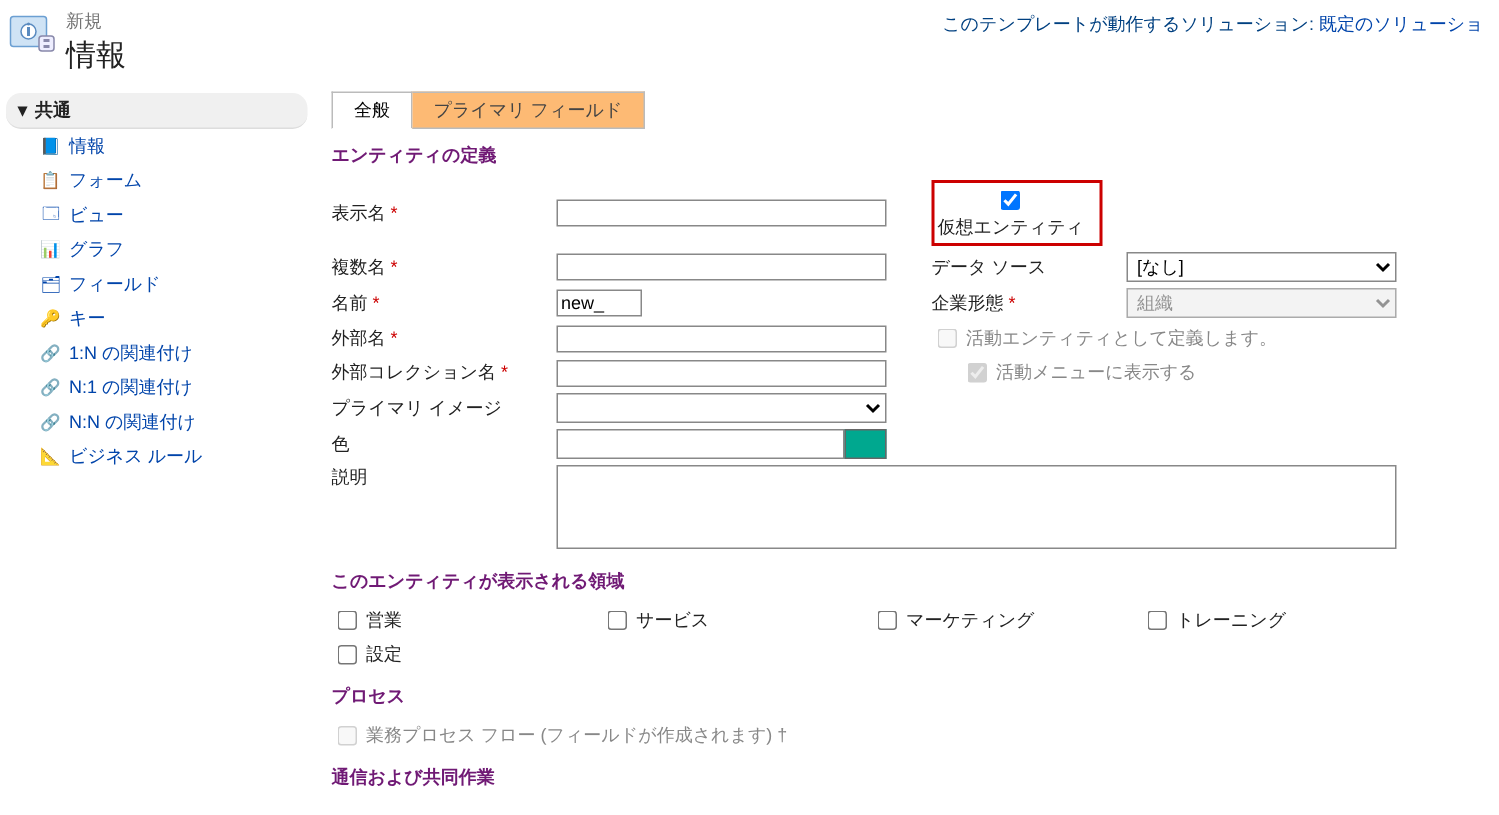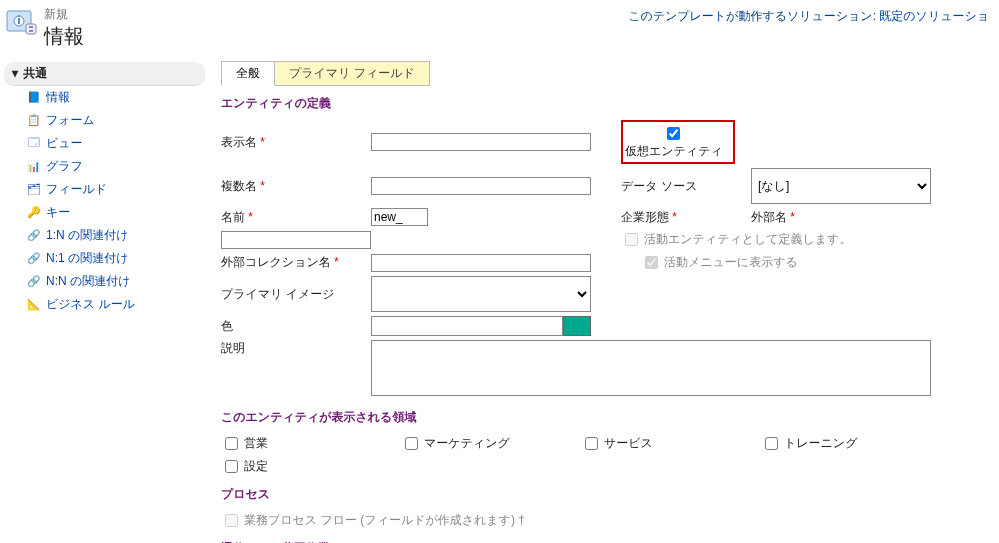--- a/index.html
+++ b/index.html
@@ -63,21 +63,21 @@
   .main {
     flex: 1;
     padding: 2px 0 0 16px;
     overflow:auto;
   }
   .tabs-row { display:flex; margin-bottom:6px;}
   .tab {
     border:1px solid #bbb;
     padding:3px 14px;
     font-size:12px;
-    background:#fef9c3;
+    background:#fdba74;
     color:#444;
     cursor:pointer;
     position:relative;
     top:1px;
   }
   .tab.active {
     background:#fff;
     border-bottom:1px solid #fff;
     font-weight:normal;
     color:#000;
@@ -97,21 +97,21 @@
   .lbl { font-size:12px; }
   .req::after { content:" *"; color:#c00; }
   input[type=text], select, textarea {
     font-family: inherit;
     font-size: 12px;
     border:1px solid #888;
     padding:1px 2px;
     width:100%;
     background:#fff;
   }
-  select { height:36px;}
+  select { height:20px;}
   textarea { height:56px; resize:none;}
   .color-swatch {
     width:28px;height:20px;background:#00a88f;display:inline-block;border:1px solid #666;vertical-align:middle;
   }
   .virtual-box {
     border:2px solid #c00;
     padding:2px 10px 2px 2px;
     display:inline-flex;
     align-items:center;
     flex-direction:column;
@@ -225,20 +225,21 @@
       <div class="lbl req">複数名</div>
       <input type="text" value="" style="">
       <div></div>
       <div class="lbl">データ ソース</div>
       <select><option>[なし]</option></select>
 
       <div class="lbl req">名前</div>
       <input type="text" style="width: 57px;" value="new_">
       <div></div>
       <div class="lbl req">企業形態</div>
+      <select class="readonly-select" disabled=""><option>組織</option></select>
 
       <div class="lbl req">外部名</div>
       <input type="text" value="" style="">
       <div></div>
       <div style="grid-column:4 / span 2" class="check-line muted-check">
         <input type="checkbox" disabled="" style="">
         <span>活動エンティティとして定義します。</span>
       </div>
 
       <div class="lbl req">外部コレクション名</div>
@@ -271,25 +272,25 @@
     </div>
 
     <div class="section-title">このエンティティが表示される領域</div>
     <div class="areas-grid">
       <label class="check-line">
           <input type="checkbox" style="">
           <span>営業</span>
         </label>
       <label class="check-line">
           <input type="checkbox" style="">
+          <span>サービス</span>
+        </label>
+      <label class="check-line">
+          <input type="checkbox" style="">
           <span>マーケティング</span>
-        </label>
-      <label class="check-line">
-          <input type="checkbox" style="">
-          <span>サービス</span>
         </label>
       <label class="check-line">
           <input type="checkbox" style="">
           <span>トレーニング</span>
         </label>
       <label class="check-line">
           <input type="checkbox" style="">
           <span>設定</span>
         </label>
     </div>

